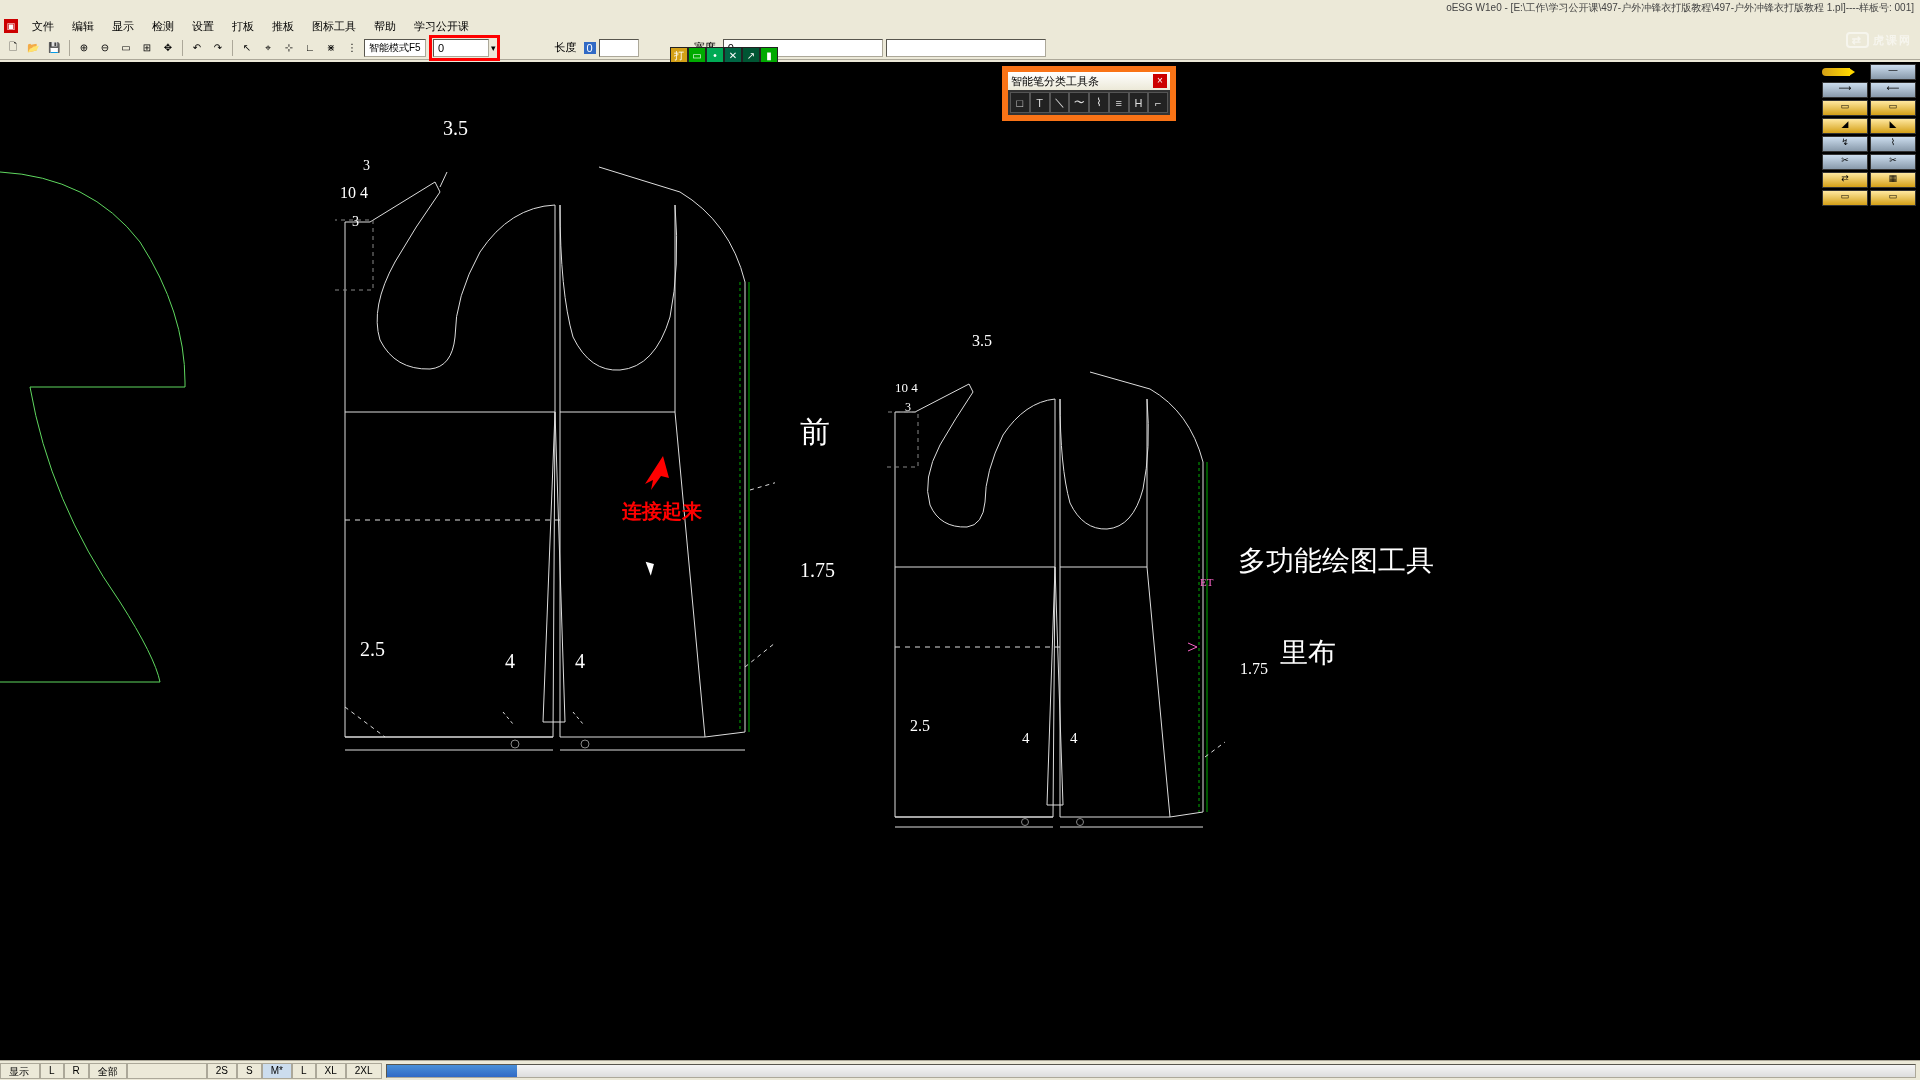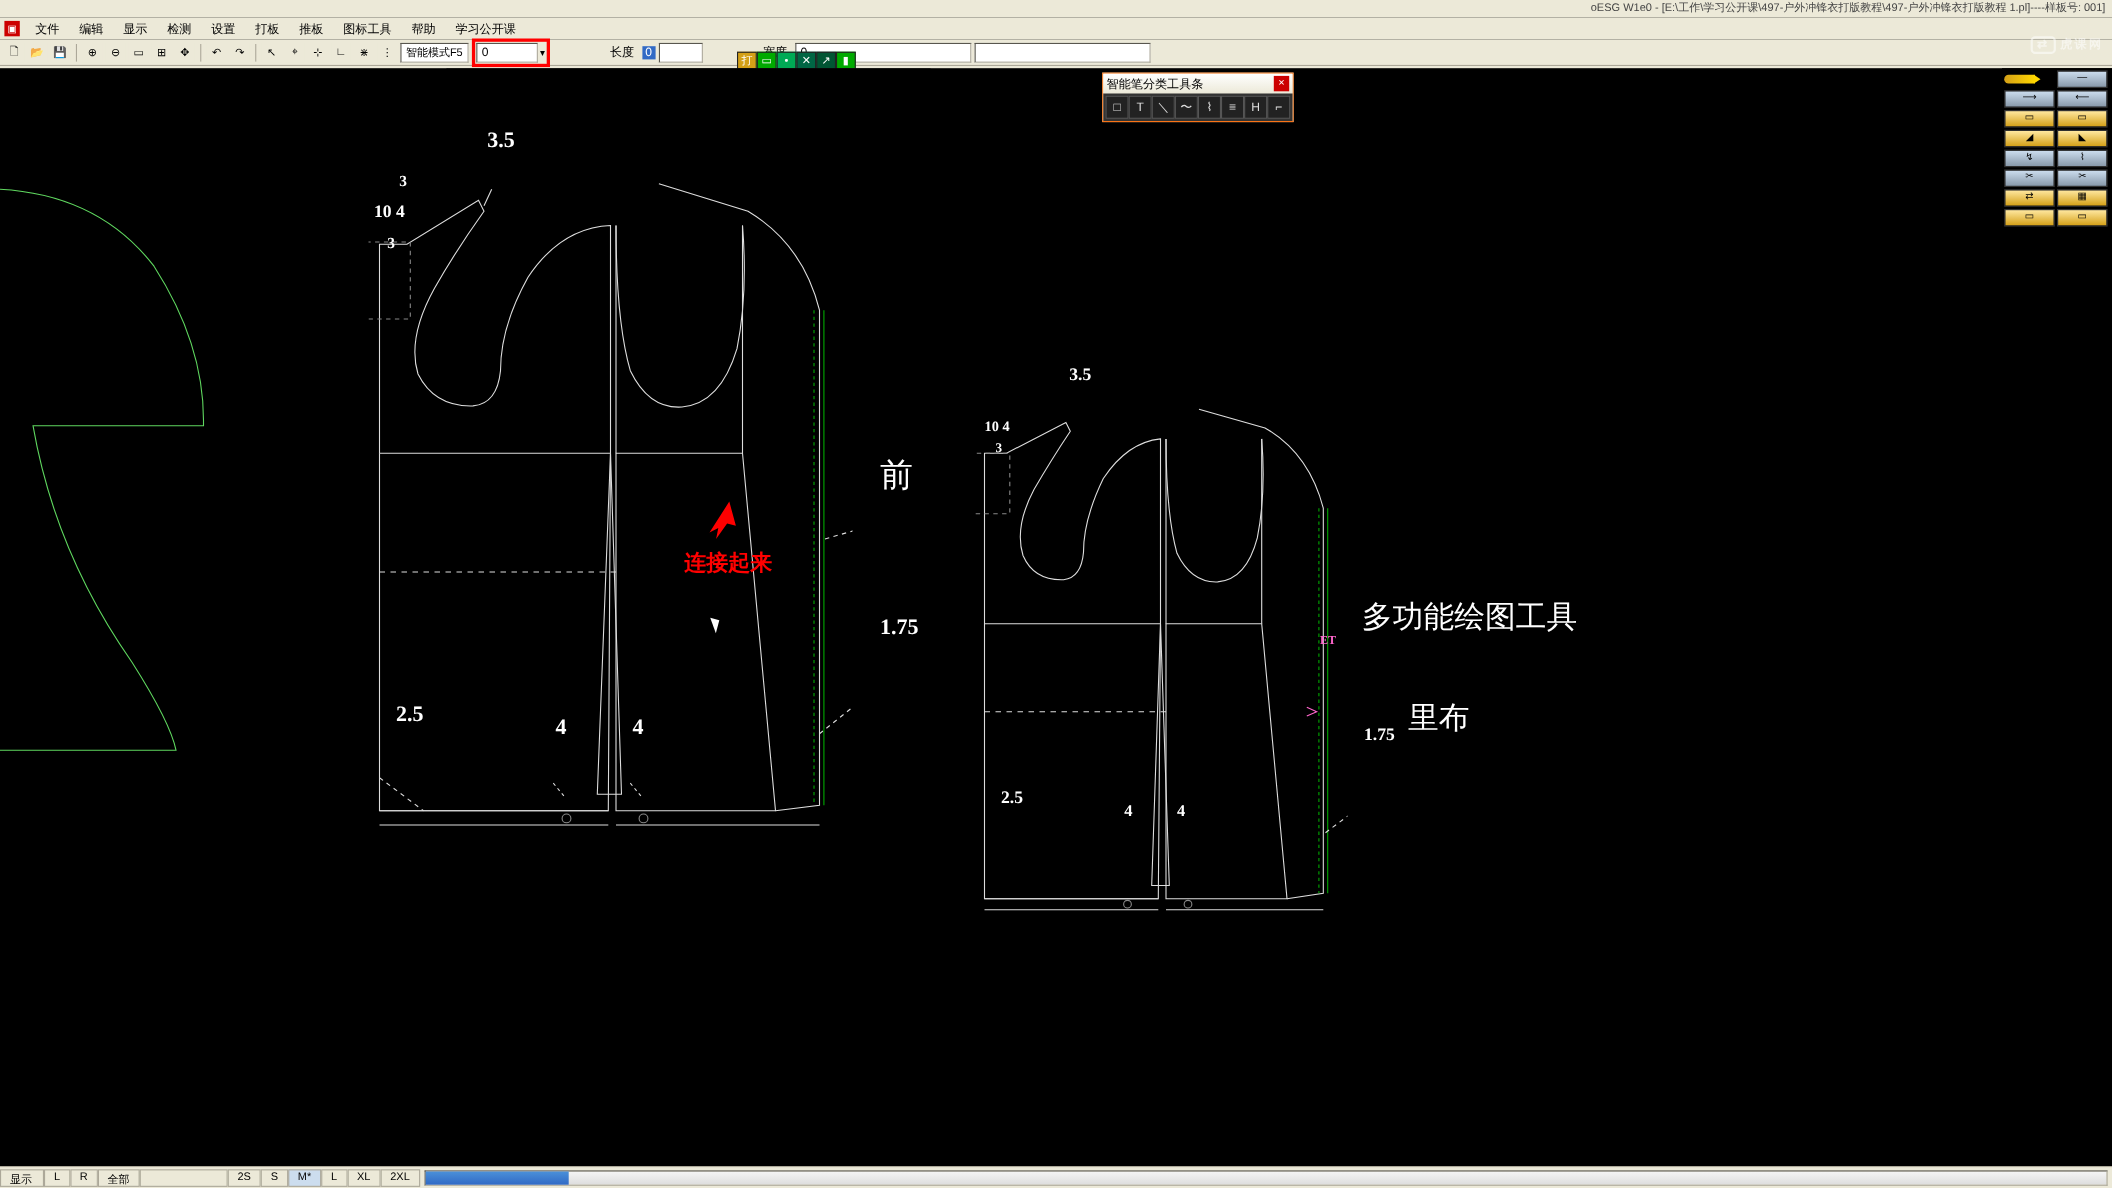--- a/index.html
+++ b/index.html
@@ -43,21 +43,21 @@
   .sb-b { background: #0a0; }
   .sb-c { background: #0a5; }
   .sb-d { background: #064; }
   .sb-e { background: #053; }
   .sb-f { background: #0a0; }
   
   
   .canvas { position: absolute; left: 0; top: 62px; right: 0; bottom: 20px; background: #000; }
   
   
-  .floatpanel { position: absolute; left: 1002px; top: 66px; width: 174px; background: #ece9d8; border: 1px solid #f97316; }
+  .floatpanel { position: absolute; left: 1002px; top: 66px; width: 174px; background: #ece9d8; border: 6px solid #f97316; }
   .fphead { background: linear-gradient(#fff,#ece9d8); height: 18px; display: flex; align-items: center; justify-content: space-between; padding: 0 3px; font-size: 10px; }
   .fpclose { width: 14px; height: 14px; background: #c00; color: #fff; text-align: center; line-height: 14px; font-size: 10px; cursor: pointer; }
   .fpbody { display: flex; gap: 0; padding: 2px; background: #333; }
   .fpbtn { width: 21px; height: 21px; background: #222; border: 1px solid #555; color: #ddd; display: flex; align-items: center; justify-content: center; cursor: pointer; font-size: 11px; }
   
   
   .rpalette { position: absolute; right: 0; top: 62px; width: 100px; background: #000; display: flex; flex-wrap: wrap; gap: 2px; padding: 2px; }
   .rpbtn { width: 46px; height: 16px; background: linear-gradient(#ffe8a0,#d4a017); border: 1px solid #333; cursor: pointer; font-size: 9px; text-align: center; overflow: hidden; }
   .rpbtn.b { background: linear-gradient(#cde, #89a); }
   .rpbullet { width: 46px; height: 16px; display: flex; align-items: center; }
@@ -70,21 +70,21 @@
   .sbtn.layer { width: 40px; }
   .sbtn.active { background: #cde; }
   .sscroll { flex: 1; height: 14px; background: linear-gradient(#f5f5f5,#ddd); border: 1px inset #aca899; margin: 0 4px; position: relative; }
   .sscroll .thumb { position: absolute; left: 0; top: 0; width: 130px; height: 100%; background: linear-gradient(#4a90d9,#316ac5); }
   
   
   .watermark { position: absolute; right: 8px; top: 24px; color: #fff; opacity: 0.55; font-size: 22px; font-weight: bold; letter-spacing: 2px; pointer-events: none; }
   
   
   .anno { position: absolute; color: #fff; font-family: "KaiTi","STKaiti",serif; font-size: 26px; }
-  .anno.small { font-size: 20px; font-weight: bold; }
+  .anno.small { font-size: 20px; }
   .redanno { position: absolute; color: #f00; font-size: 20px; font-weight: bold; }
   
   svg { position: absolute; }
   .cursor { position: absolute; width: 0; height: 0; border-left: 7px solid #fff; border-top: 5px solid transparent; border-bottom: 10px solid transparent; transform: rotate(-20deg); }
 </style>
 </head>
 <body>
 
 <div class="titlebar">oESG W1e0 - [E:\工作\学习公开课\497-户外冲锋衣打版教程\497-户外冲锋衣打版教程 1.pl]----样板号: 001]</div>
 

